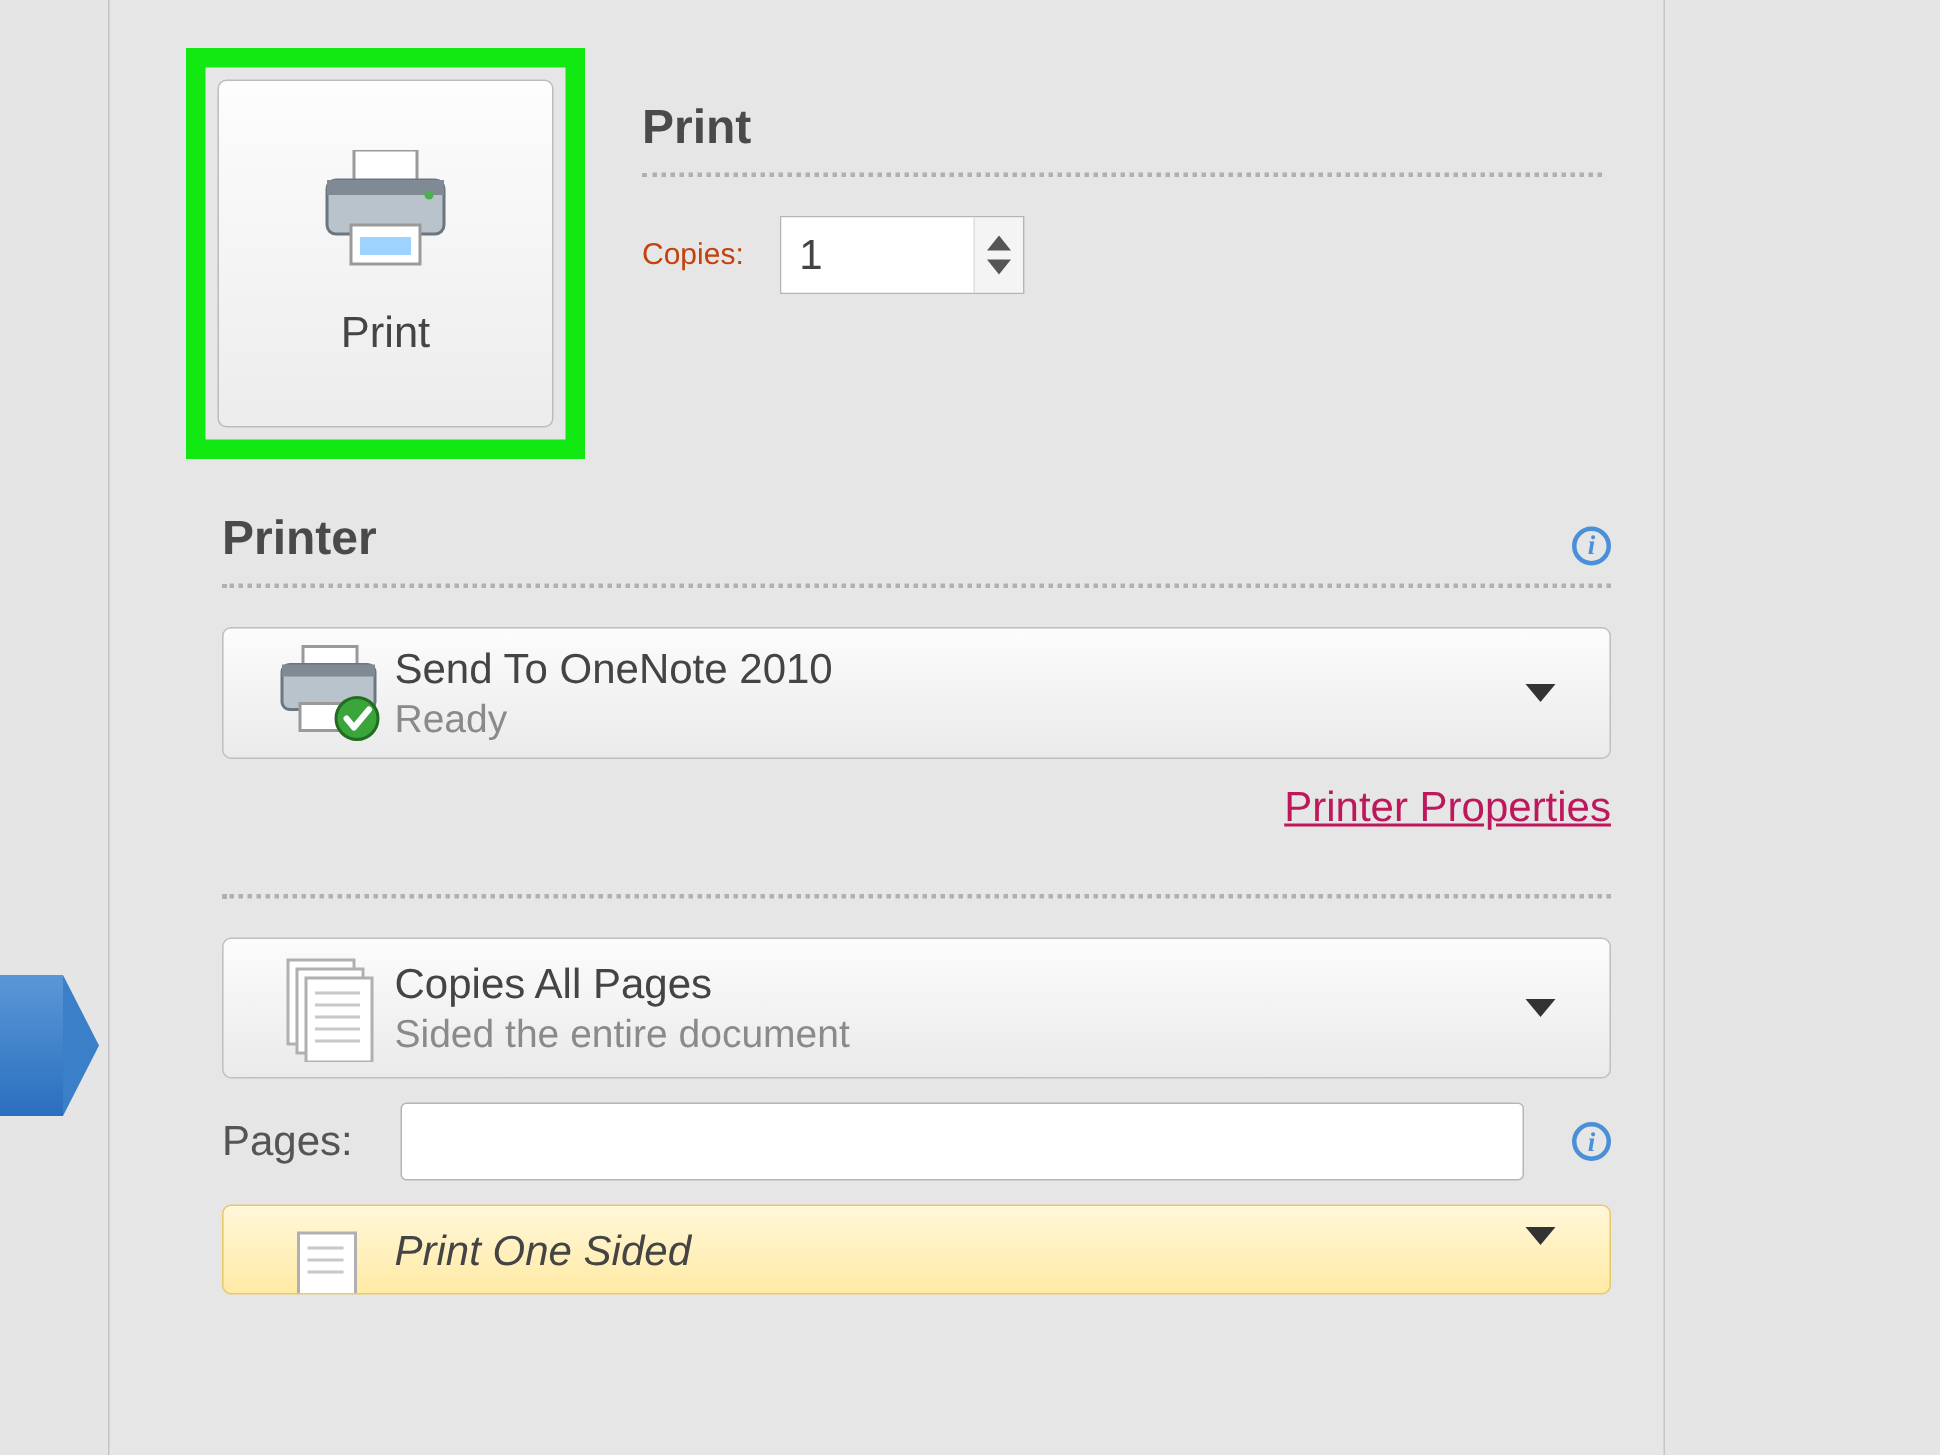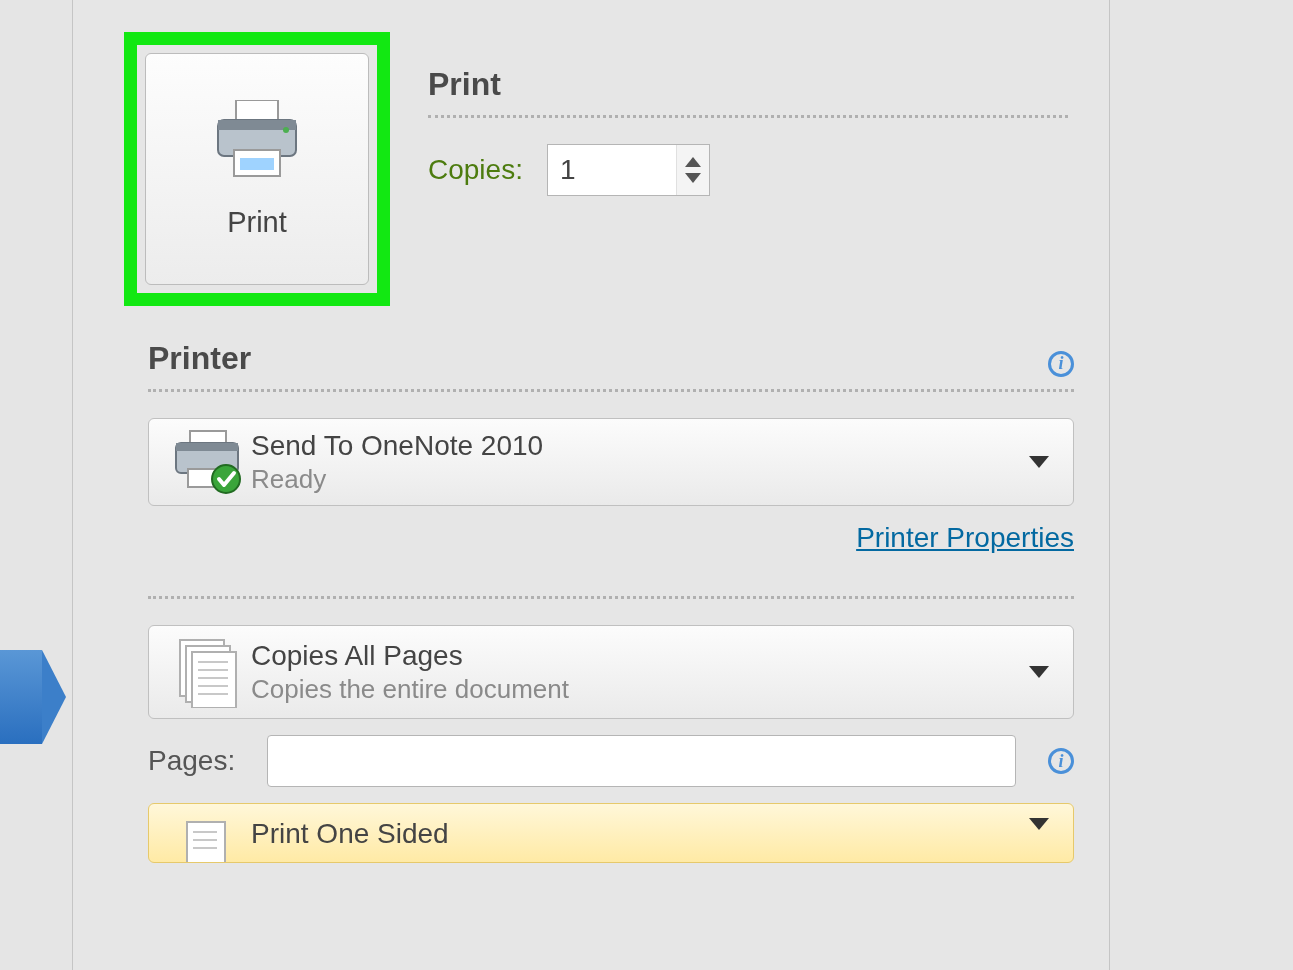--- a/index.html
+++ b/index.html
@@ -65,21 +65,21 @@
     border-top: 3px dotted #b0b0b0;
     margin-bottom: 26px;
     width: 640px;
   }
   .dotted-divider.full { width: 100%; }
   .copies-row {
     display: flex;
     align-items: center;
     gap: 24px;
   }
-  .copies-label { font-size: 28px; color: #4d7c0f; }
+  .copies-label { font-size: 20px; color: #c2410c; }
   .spinner {
     display: flex;
     align-items: stretch;
     height: 52px;
     border: 1px solid #b5b5b5;
     background: #fff;
   }
   .spinner input {
     border: none;
     width: 128px;
@@ -126,21 +126,21 @@
     font-weight: bold;
     font-size: 18px;
     cursor: pointer;
   }
   .dropdown {
     border: 1px solid #c0c0c0;
     border-radius: 6px;
     background: linear-gradient(#fcfcfc, #eaeaea);
     display: flex;
     align-items: center;
-    padding: 10px 18px;
+    padding: 10px 30px;
     cursor: pointer;
     position: relative;
     margin-bottom: 16px;
   }
   .dropdown .icon-slot {
     width: 84px;
     display: flex;
     align-items: center;
     justify-content: center;
   }
@@ -161,21 +161,21 @@
     border-top: 12px solid #333;
     margin-right: 6px;
   }
   .dropdown.yellow {
     background: linear-gradient(#fff7d9, #ffeaa5);
     border-color: #e6c96b;
   }
   .printer-link {
     display: block;
     text-align: right;
-    color: #0369a1;
+    color: #be185d;
     font-size: 28px;
     text-decoration: underline;
     margin-bottom: 42px;
     cursor: pointer;
   }
   .settings-section {}
   .pages-row {
     display: flex;
     align-items: center;
     gap: 32px;
@@ -300,32 +300,32 @@
           <rect x="18" y="16" width="44" height="56" fill="#fff" stroke="#b0b0b0" stroke-width="2"></rect>
           <line x1="24" y1="26" x2="54" y2="26" stroke="#c8c8c8" stroke-width="2"></line>
           <line x1="24" y1="34" x2="54" y2="34" stroke="#c8c8c8" stroke-width="2"></line>
           <line x1="24" y1="42" x2="54" y2="42" stroke="#c8c8c8" stroke-width="2"></line>
           <line x1="24" y1="50" x2="54" y2="50" stroke="#c8c8c8" stroke-width="2"></line>
           <line x1="24" y1="58" x2="54" y2="58" stroke="#c8c8c8" stroke-width="2"></line>
         </svg>
       </div>
       <div class="text-slot">
         <div class="primary">Copies All Pages</div>
-        <div class="secondary">Copies the entire document</div>
+        <div class="secondary">Sided the entire document</div>
       </div>
       <div class="chevron"></div>
     </div>
 
     <div class="pages-row">
       <span class="pages-label">Pages:</span>
       <input class="pages-input" type="text" value="" style="">
       <div class="info-icon">i</div>
     </div>
 
-    <div class="dropdown yellow" style="height:60px; overflow:hidden; align-items:flex-start; padding-top:14px;">
+    <div class="dropdown yellow" style="height:60px; overflow:hidden; align-items:flex-start; padding-top:14px;font-style:italic;">
       <div class="icon-slot">
         <svg width="56" height="50" viewBox="0 0 56 50">
           <rect x="6" y="4" width="38" height="46" fill="#fff" stroke="#b0b0b0" stroke-width="2"></rect>
           <line x1="12" y1="14" x2="36" y2="14" stroke="#c8c8c8" stroke-width="2"></line>
           <line x1="12" y1="22" x2="36" y2="22" stroke="#c8c8c8" stroke-width="2"></line>
           <line x1="12" y1="30" x2="36" y2="30" stroke="#c8c8c8" stroke-width="2"></line>
         </svg>
       </div>
       <div class="text-slot">
         <div class="primary">Print One Sided</div>

